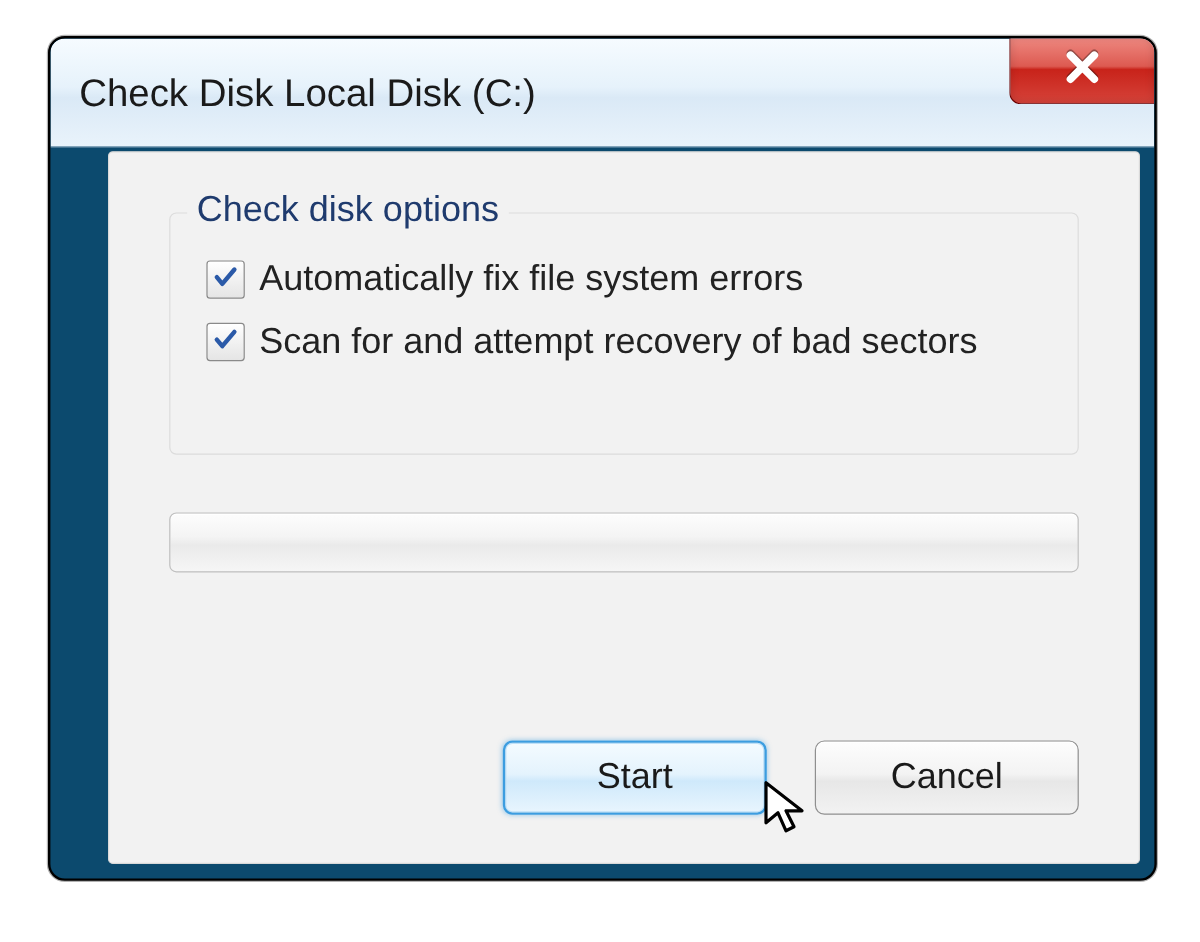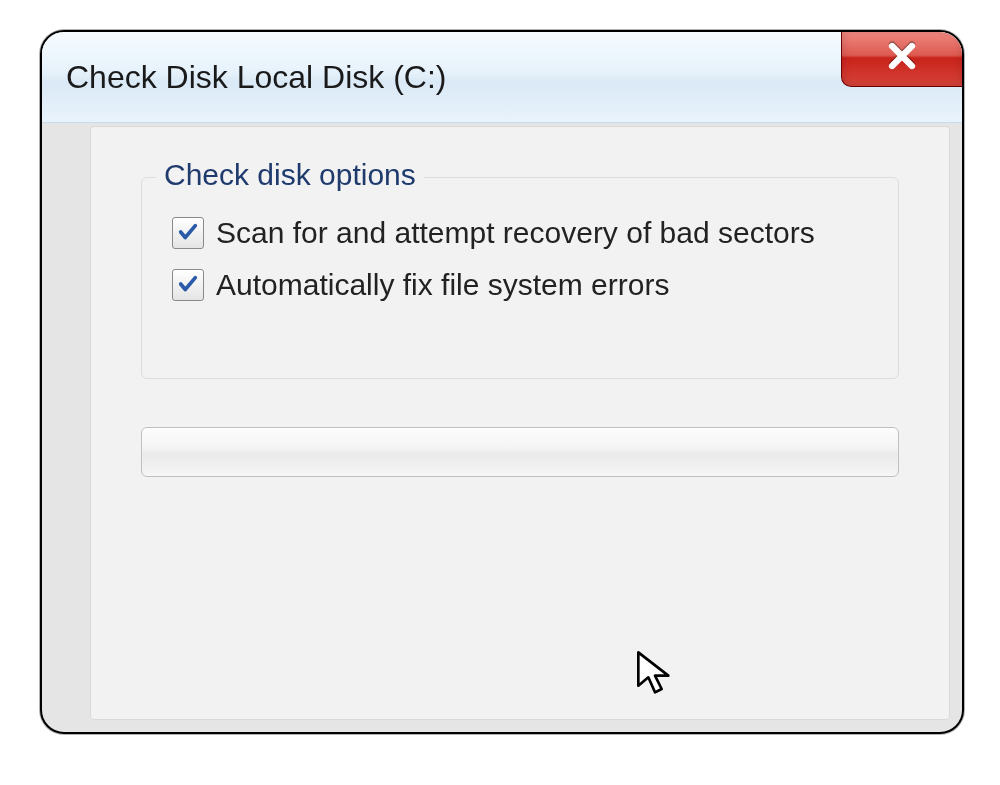--- a/index.html
+++ b/index.html
@@ -12,22 +12,22 @@
     overflow: hidden;
   }
 
   .dialog {
     position: absolute;
     left: 40px;
     top: 30px;
     width: 920px;
     height: 700px;
     border: 2px solid #000000;
-    border-radius: 24px;
-    background: #e5e5e5;
+    border-radius: 14px;
+    background: #0c4a6e;
     box-shadow: 0 0 0 1px rgba(0,0,0,0.3);
     overflow: hidden;
   }
 
   .titlebar {
     position: relative;
     height: 90px;
     background: linear-gradient(to bottom,
        #f6fbff 0%,
        #e6f2fb 45%,
@@ -230,39 +230,43 @@
       <div class="options">
 
         <label class="option-row">
           <span class="cb">
             <span>
               <svg viewBox="0 0 24 24">
                 <path d="M4 12 L9 18 L20 5" fill="none" stroke="#2b5aa8" stroke-width="4" stroke-linecap="round" stroke-linejoin="round"></path>
               </svg>
             </span>
           </span>
-          <span>Scan for and attempt recovery of bad sectors</span>
+          <span>Automatically fix file system errors</span>
         </label>
 
         <label class="option-row">
           <span class="cb">
             <span>
               <svg viewBox="0 0 24 24">
                 <path d="M4 12 L9 18 L20 5" fill="none" stroke="#2b5aa8" stroke-width="4" stroke-linecap="round" stroke-linejoin="round"></path>
               </svg>
             </span>
           </span>
-          <span>Automatically fix file system errors</span>
+          <span>Scan for and attempt recovery of bad sectors</span>
         </label>
 
       </div>
     </div>
 
     <div class="progress"></div>
 
+    <div class="buttons">
+      <div class="btn btn-default">Start</div>
+      <div class="btn btn-normal">Cancel</div>
+    </div>
 
   </div>
 
   <div class="cursor">
     <svg viewBox="0 0 24 30">
       <path d="M2 2 L2 22 L8 17 L12 26 L16 24 L12 16 L20 16 Z" fill="#ffffff" stroke="#000000" stroke-width="1.6" stroke-linejoin="round"></path>
     </svg>
   </div>
 
 </div>

